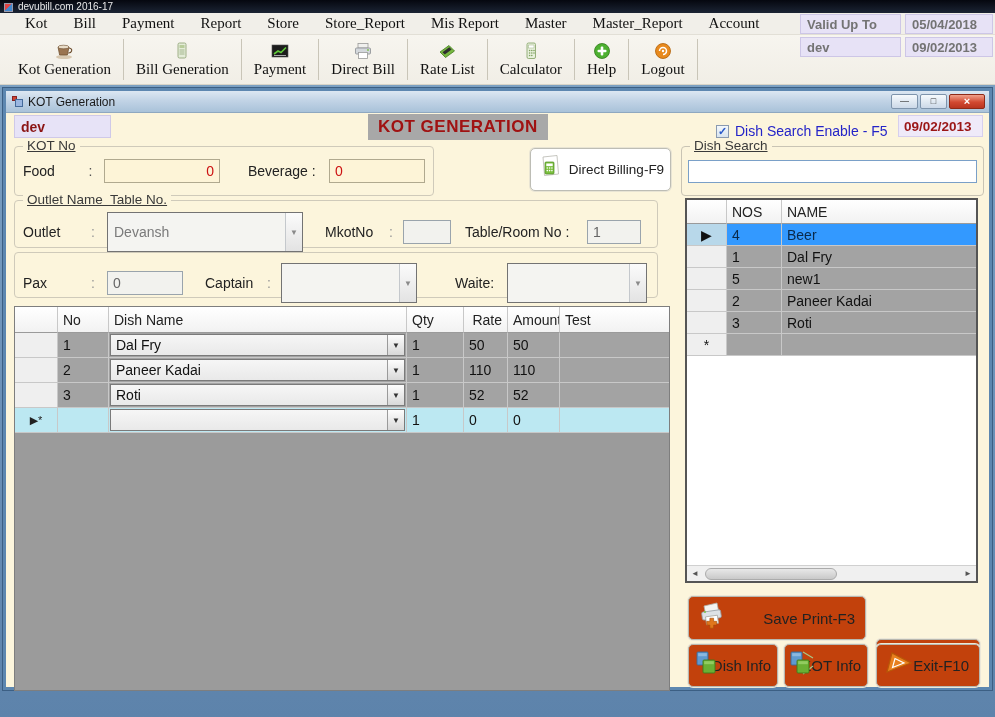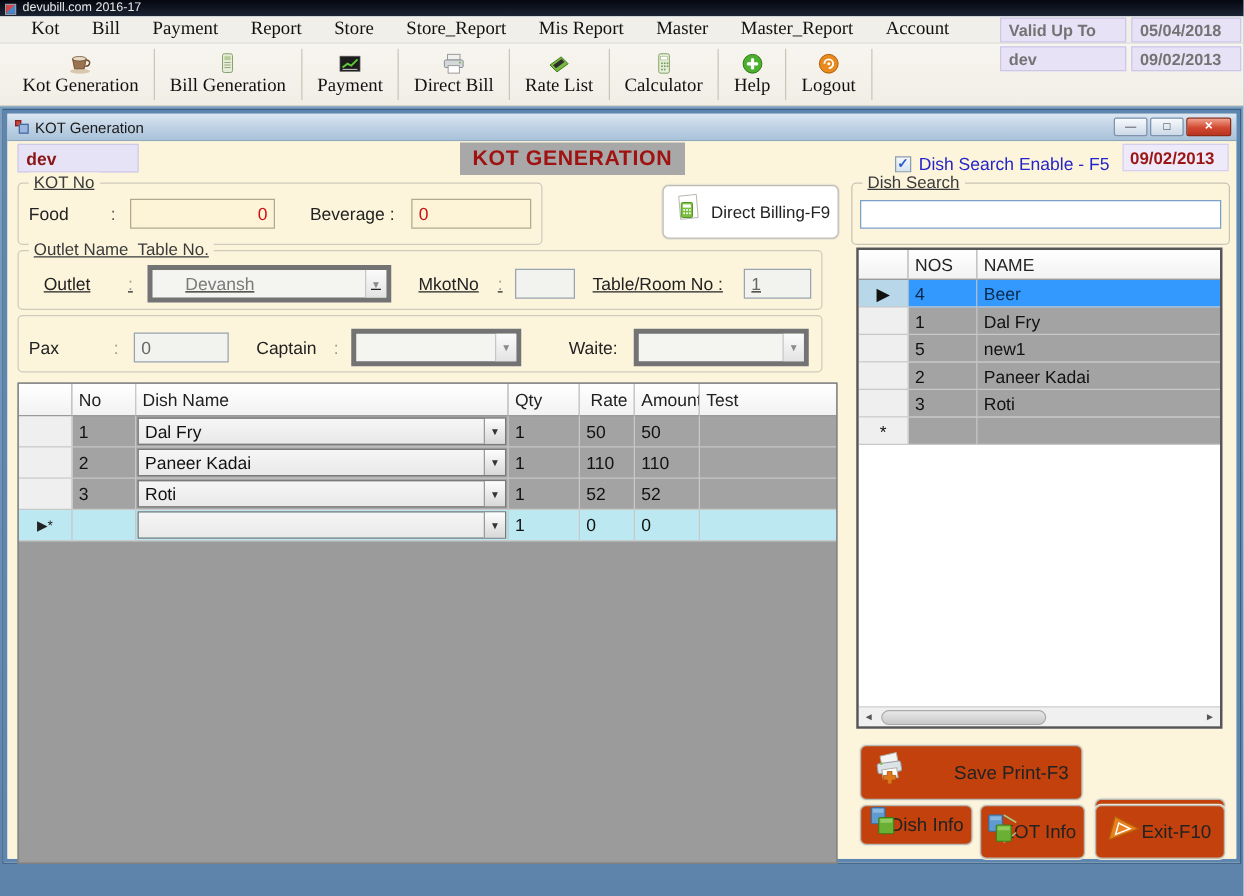--- a/index.html
+++ b/index.html
@@ -66,21 +66,21 @@
   .groupbox { position:absolute; border:1px solid #cfcaba; border-radius:4px; }
   .groupbox .legend { position:absolute; top:-9px; left:8px; background:#fcf5dc; padding:0 4px;
     font-size:13.5px; color:#3a3a3a; white-space:pre;text-decoration:underline; }
   .grow { position:absolute; display:flex; align-items:center; }
 
   .inp { border:1px solid #b0a98f; background:#fdf4d7; height:24px; font-size:14px; padding:0 5px;
     font-family:"Liberation Sans", sans-serif; }
   .inp.red { color:#cc1111; }
   .inp.right { text-align:right; }
   .inp.disabled { background:#f2f2ee; border:1px solid #9aa4ac; color:#666; }
-  .combo { display:flex; align-items:center; border:4px solid #737373; background:#f4f4f1; height:30px;padding-left:20px; }
+  .combo { display:flex; align-items:center; border:1px solid #737373; background:#f4f4f1; height:40px; }
   .combo .cval { flex:1; padding:0 6px; color:#7a7a7a; font-size:14px; overflow:hidden; white-space:nowrap; }
   .combo .carr { width:17px; align-self:stretch; display:flex; align-items:center; justify-content:center;
     color:#8a8a8a; font-size:8px; border-left:1px solid #c4c8cc; background:linear-gradient(180deg,#fbfbfb,#e3e3e3); }
 
   .direct-billing { position:absolute; left:524px; top:35px; width:141px; height:43px; background:#fff;
     border:1px solid #bdbdb5; border-radius:5px; box-shadow:0 0 0 1px #e8e4d4; display:flex;
     align-items:center; justify-content:center; gap:6px; font-size:13.5px; color:#222; }
 
   
   .grid { position:absolute; border:1px solid #7e7e7e; background:#9b9b9b; overflow:hidden; }
@@ -313,21 +313,21 @@
               <circle cx="10.3" cy="16.6" r="0.8" fill="#fff"></circle>
               <circle cx="12.6" cy="16.6" r="0.8" fill="#fff"></circle>
               <circle cx="14.9" cy="16.6" r="0.8" fill="#fff"></circle>
             </svg>
         </span>
         <span>Direct Billing-F9</span>
       </div>
 
       <div class="groupbox" style="left:8px; top:87px; width:644px; height:48px;">
         <span class="legend">Outlet Name  Table No.</span>
-        <div class="grow" style="left:20px; top:11px; right:8px;text-decoration:underline;">
+        <div class="grow" style="left:8px; top:11px; right:8px;">
           <span style="width:68px;">Outlet</span>
           <span style="width:16px; color:#999;">:</span>
           <span class="combo" style="width:196px;">
             <span class="cval">Devansh</span>
             <span class="carr">▼</span>
           </span>
           <span style="margin-left:22px; width:64px;">MkotNo</span>
           <span style="width:14px; color:#999;">:</span>
           <input class="inp disabled" style="width: 48px;" value="">
           <span style="margin-left:14px; width:122px;">Table/Room No :</span>
@@ -492,21 +492,21 @@
       <div class="big-btn" style="left:870px; top:483px; width:104px; height:44px;margin-top:43px;">
         <span class="icon">
           <svg width="34" height="34" viewBox="0 0 34 34">
               <path d="M12 6 L26 4 L28 18 L20 24 L14 22 Z" fill="#f8faf4" stroke="#9ab87a" stroke-width="0.9"></path>
               <path d="M20 24 L21 18 L28 18 Z" fill="#dfe8cf" stroke="#9ab87a" stroke-width="0.7"></path>
               <path d="M5 16 h4.5 v-4.5 h5 v4.5 h4.5 v5 h-4.5 v4.5 h-5 v-4.5 h-4.5 Z" fill="#e0761c" stroke="#a84e08" stroke-width="1"></path>
             </svg>
         </span>
         <span>Save-F4</span>
       </div>
-      <div class="big-btn" style="left:682px; top:531px; width:90px; height:32px; padding-right:6px;">
+      <div class="big-btn" style="left:682px; top:531px; width:90px; height:43px; padding-right:6px;">
         <span class="icon" style="left:3px;">
           <svg width="28" height="32" viewBox="0 0 28 32">
               <rect x="5" y="4" width="11" height="13" rx="1" fill="#5f9ad0" stroke="#3a6a98" stroke-width="0.9"></rect>
               <rect x="11" y="12" width="12" height="13" rx="1" fill="#6ab034" stroke="#3f7a18" stroke-width="0.9"></rect>
               <rect x="6.2" y="5.2" width="8.6" height="3" fill="#8cb8e0"></rect>
               <rect x="12.2" y="13.2" width="9.6" height="3" fill="#92cc60"></rect>
             </svg>
         </span>
         <span>Dish Info</span>
       </div>

